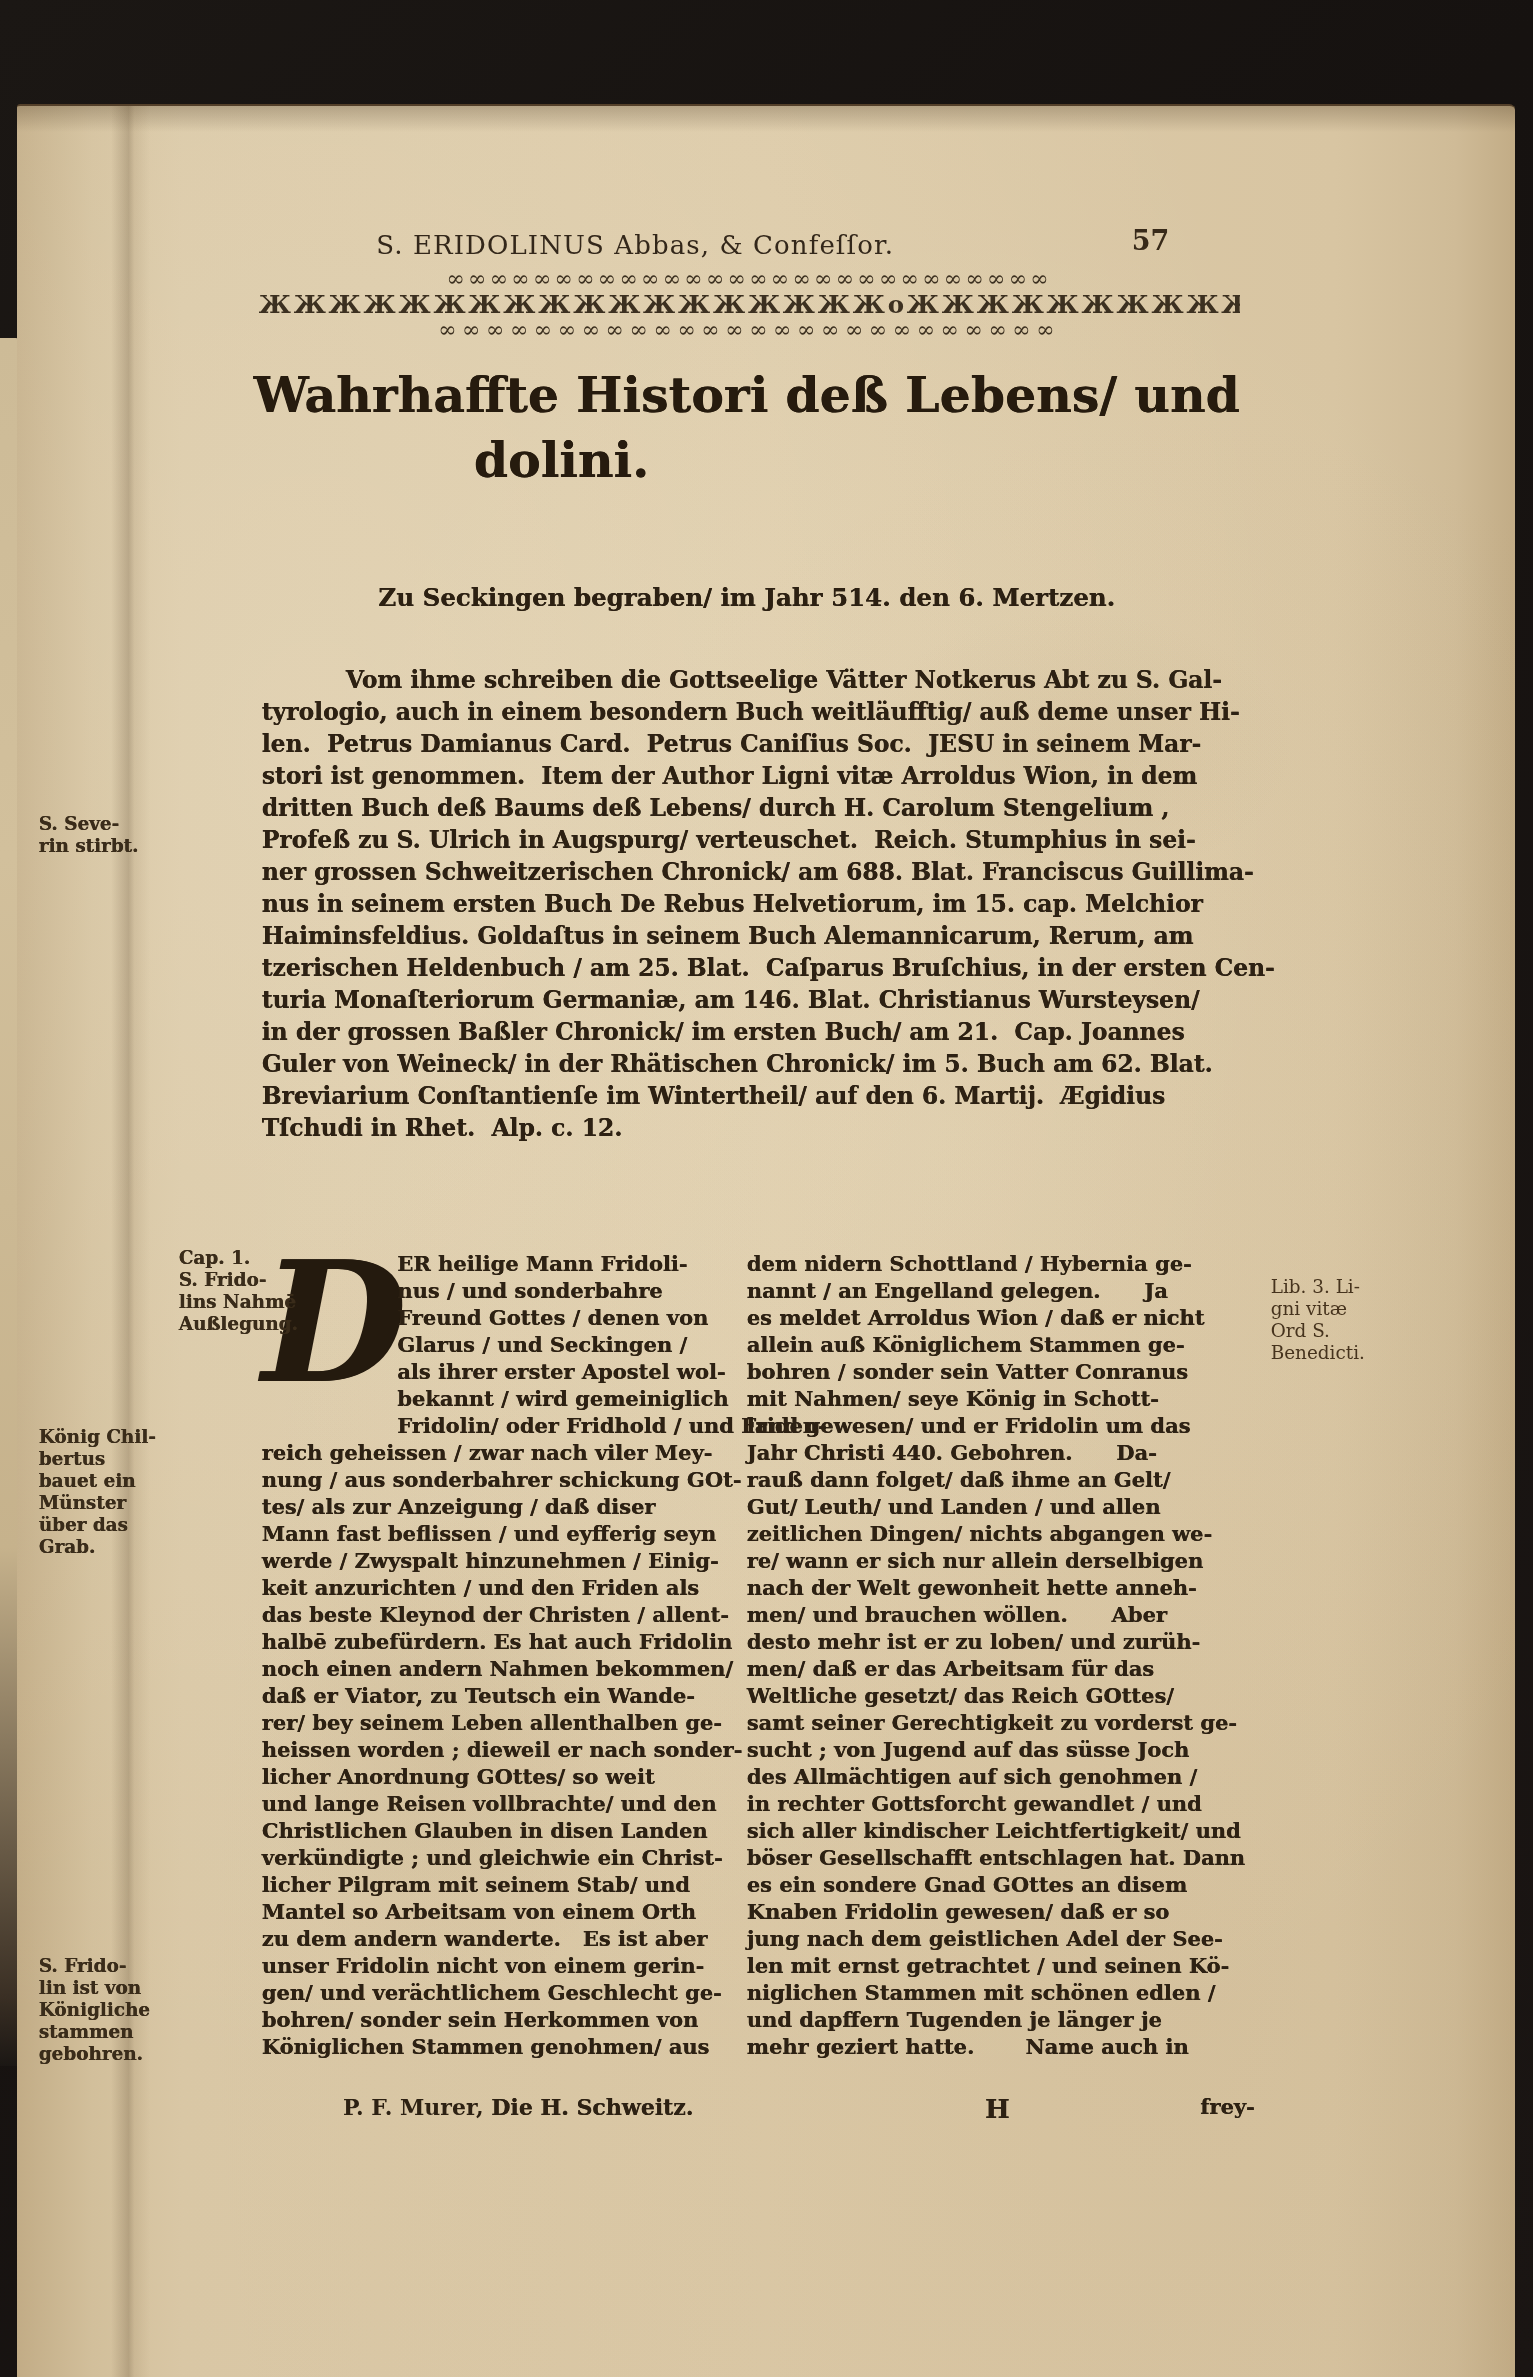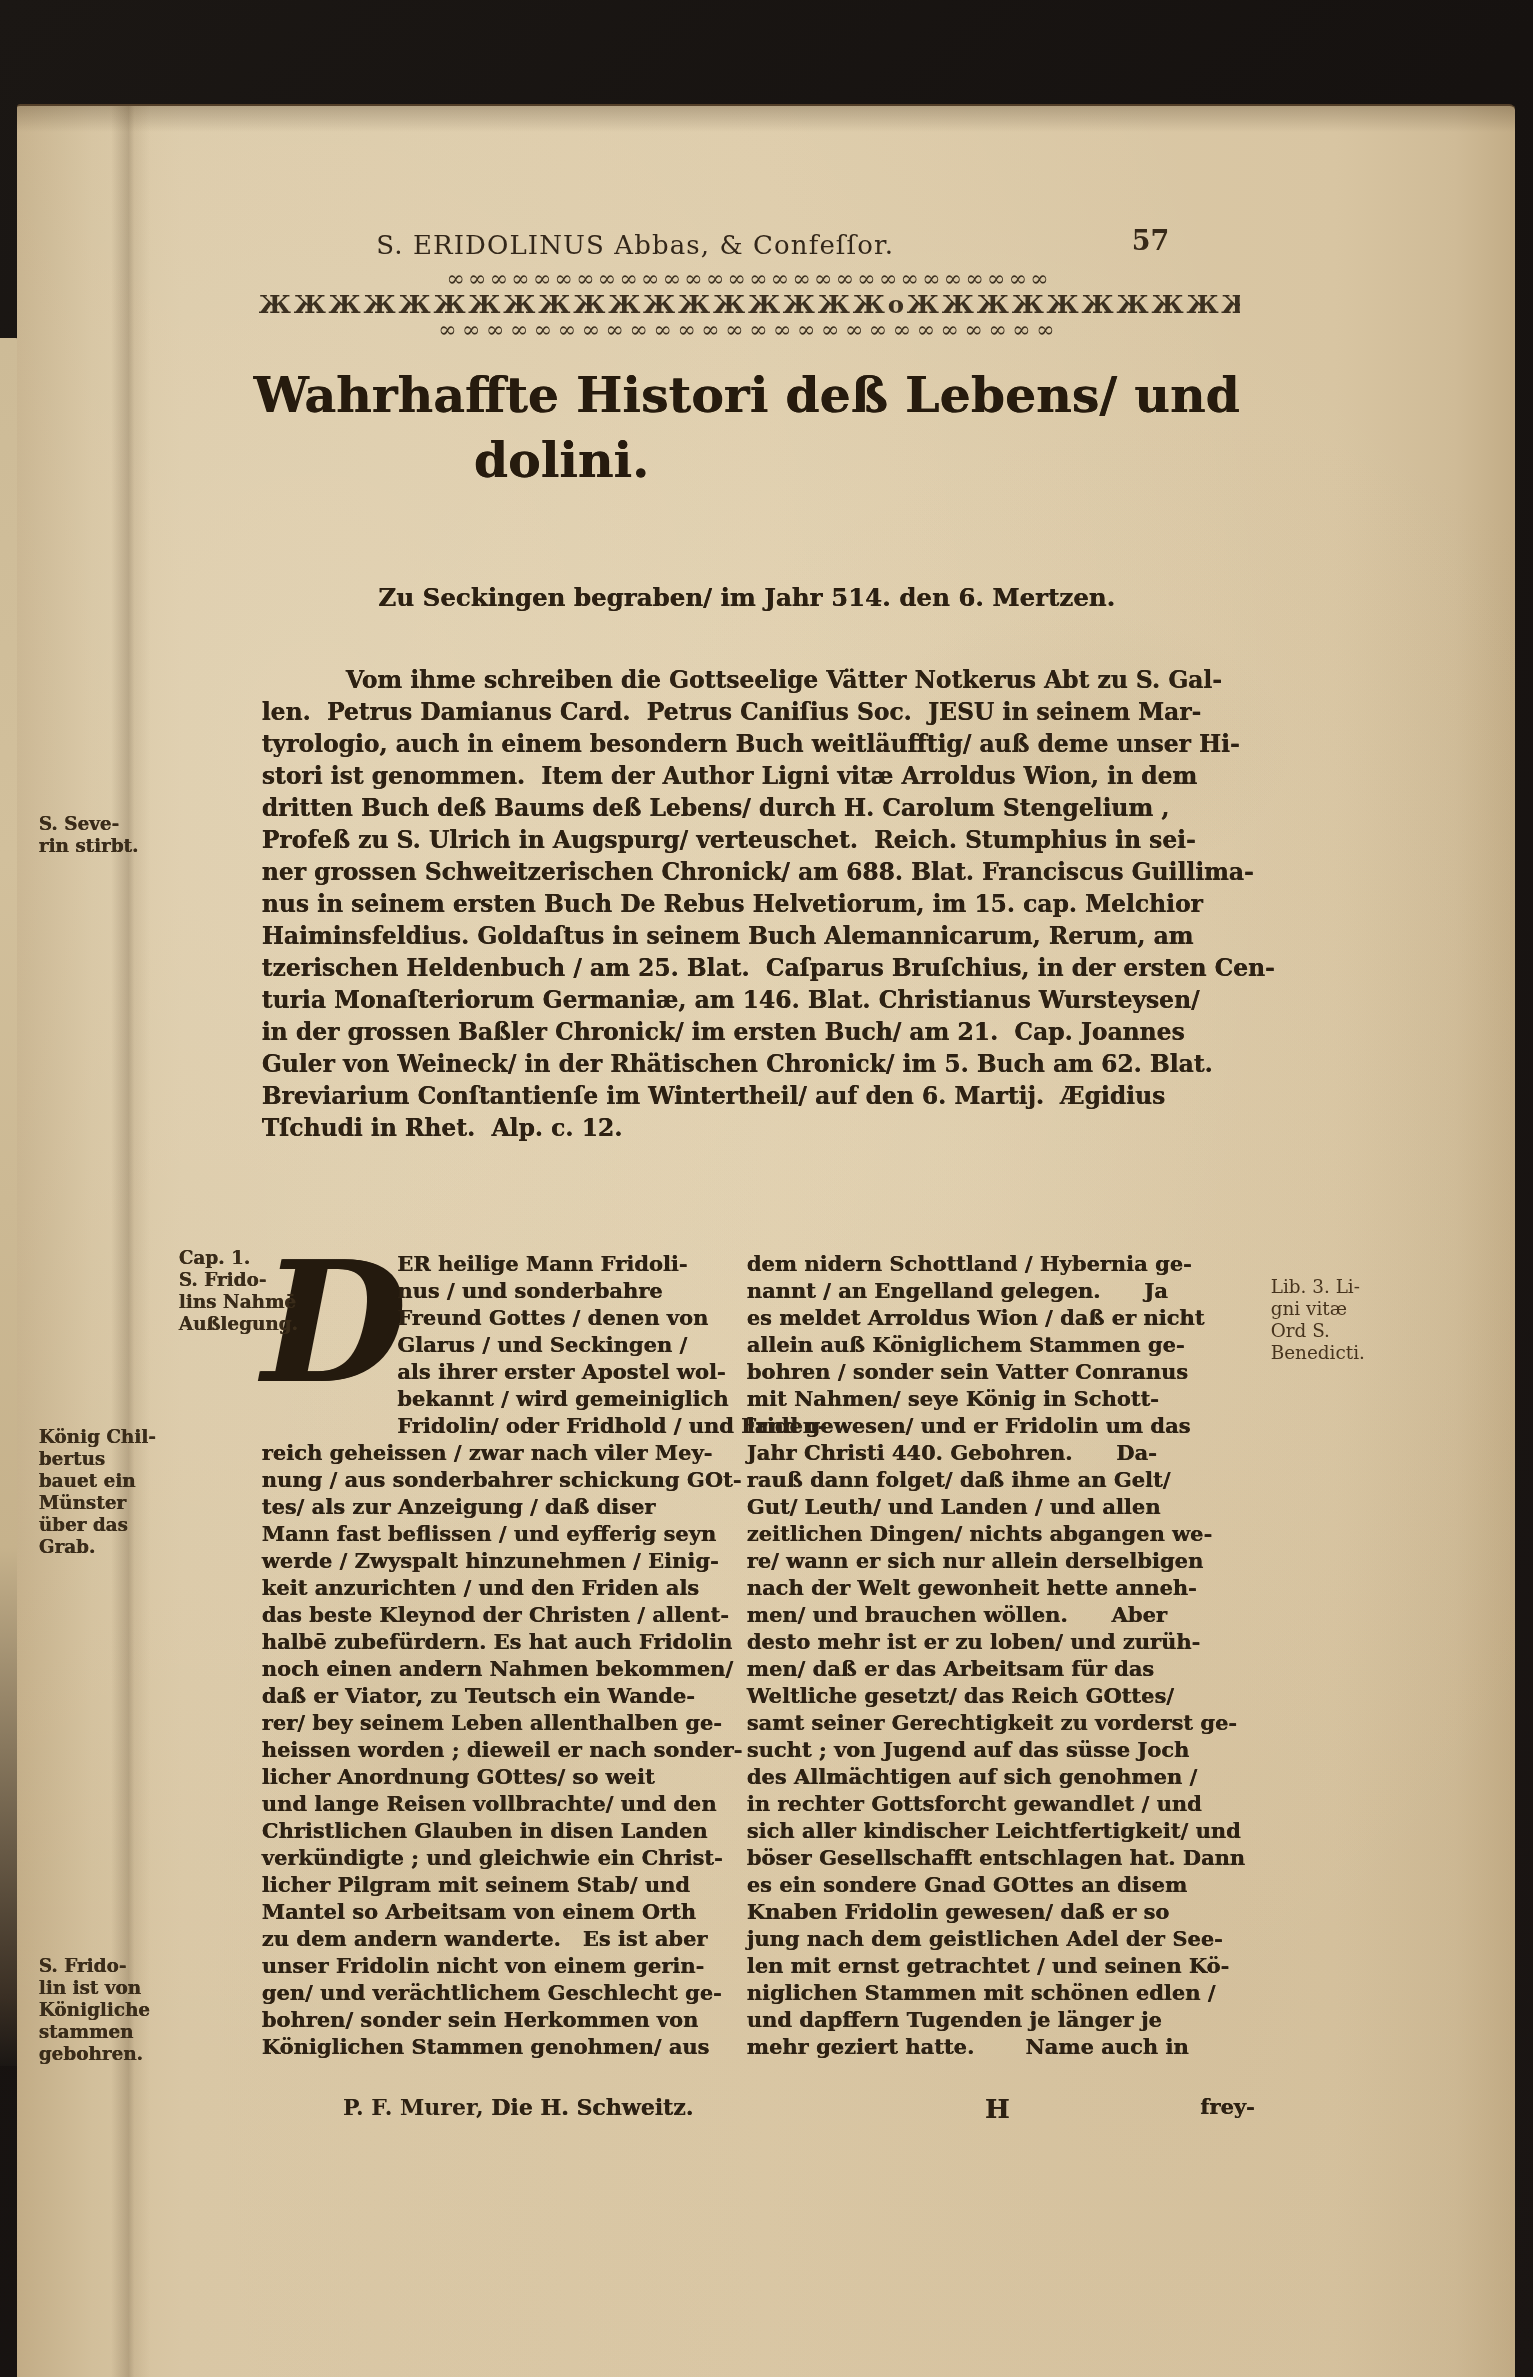--- a/index.html
+++ b/index.html
@@ -118,22 +118,22 @@
 
   <div class="main-title bl">
     <div class="t1">Wahrhaffte Histori deß Lebens/ und</div>
     <div class="t3">dolini.</div>
   </div>
 
   <div class="dateline bl">Zu Seckingen begraben/ im Jahr 514. den 6. Mertzen.</div>
 
   <div class="intro bl">
       <div class="line">Vom ihme schreiben die Gottseelige Vätter Notkerus Abt zu S. Gal-</div>
+      <div class="line">tyrologio, auch in einem besondern Buch weitläufftig/ auß deme unser Hi-</div>
       <div class="line">len.  Petrus Damianus Card.  Petrus Caniſius Soc.  JESU in seinem Mar-</div>
-      <div class="line">tyrologio, auch in einem besondern Buch weitläufftig/ auß deme unser Hi-</div>
       <div class="line">stori ist genommen.  Item der Author Ligni vitæ Arroldus Wion, in dem</div>
       <div class="line">dritten Buch deß Baums deß Lebens/ durch H. Carolum Stengelium ,</div>
       <div class="line">Profeß zu S. Ulrich in Augspurg/ verteuschet.  Reich. Stumphius in sei-</div>
       <div class="line">ner grossen Schweitzerischen Chronick/ am 688. Blat. Franciscus Guillima-</div>
       <div class="line">nus in seinem ersten Buch De Rebus Helvetiorum, im 15. cap. Melchior</div>
       <div class="line">Haiminsfeldius. Goldaſtus in seinem Buch Alemannicarum, Rerum, am</div>
       <div class="line">tzerischen Heldenbuch / am 25. Blat.  Caſparus Bruſchius, in der ersten Cen-</div>
       <div class="line">turia Monaſteriorum Germaniæ, am 146. Blat. Christianus Wursteysen/</div>
       <div class="line">in der grossen Baßler Chronick/ im ersten Buch/ am 21.  Cap. Joannes</div>
       <div class="line">Guler von Weineck/ in der Rhätischen Chronick/ im 5. Buch am 62. Blat.</div>

